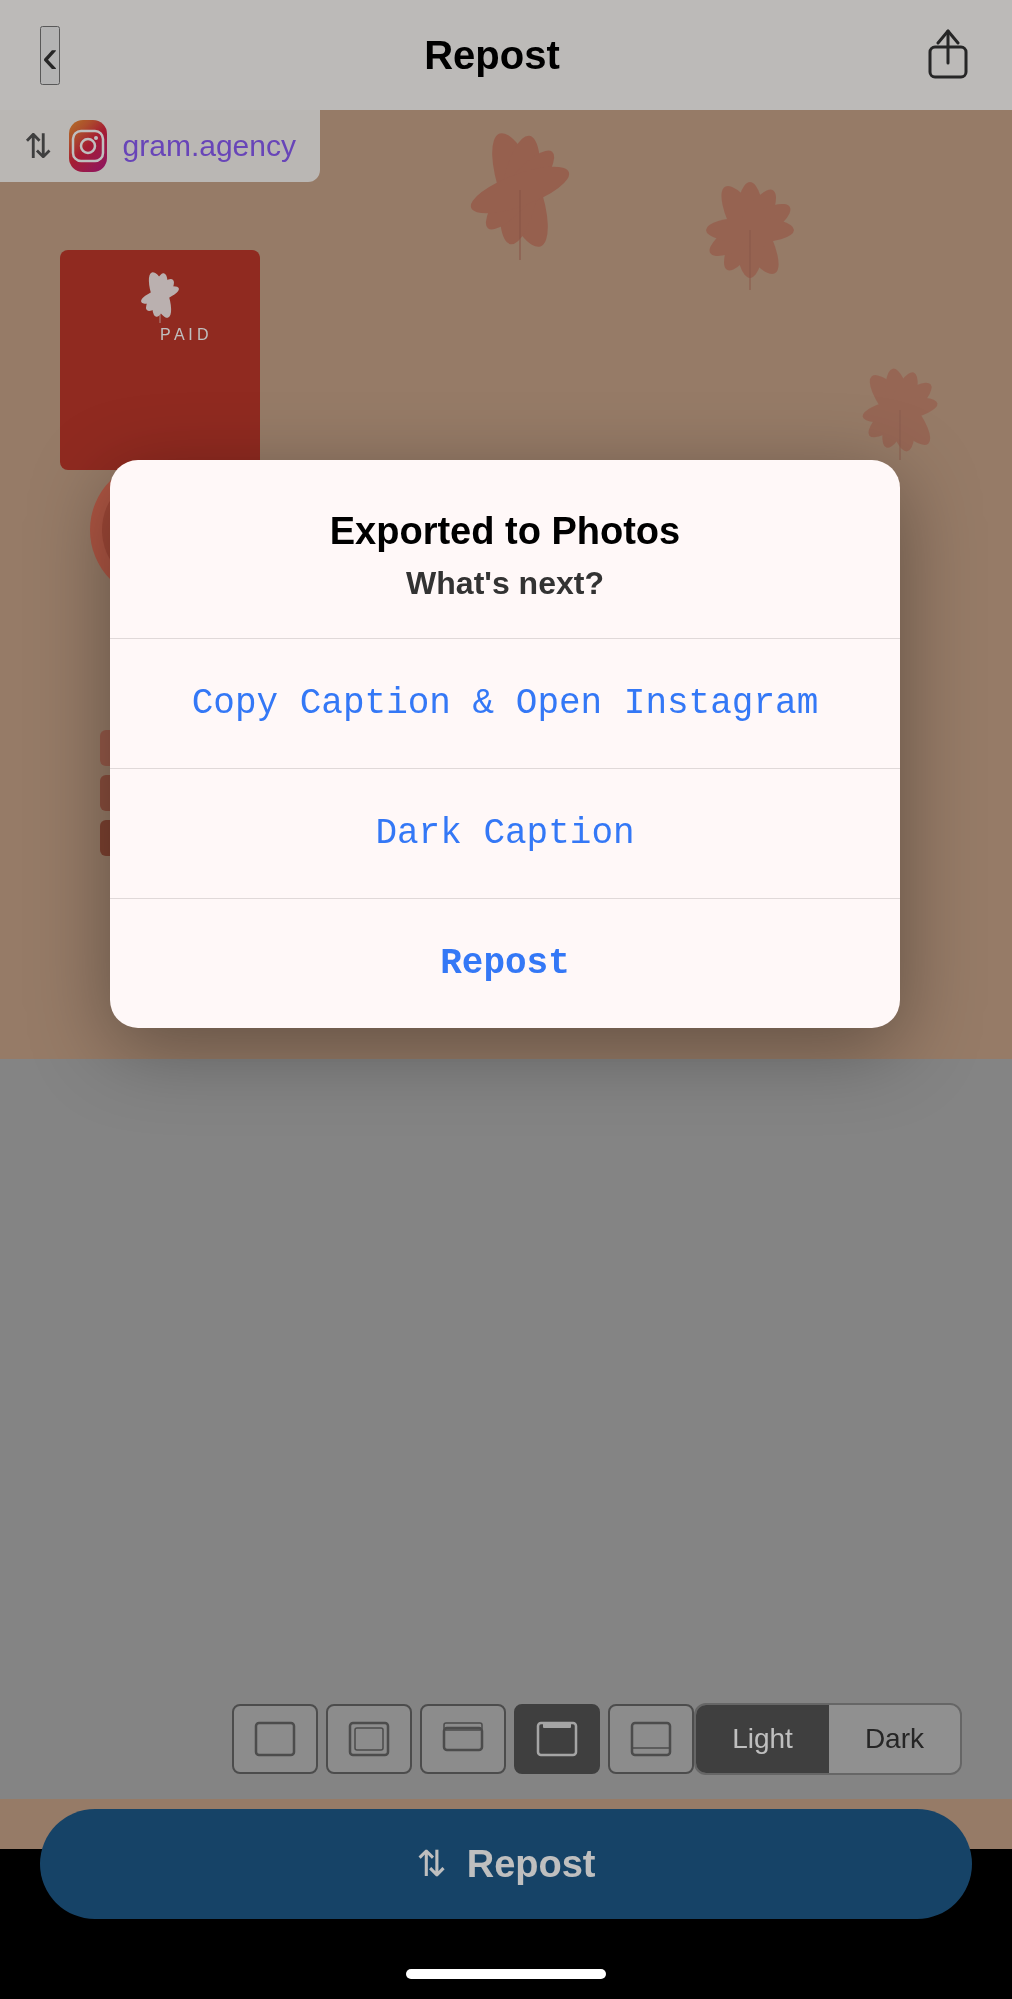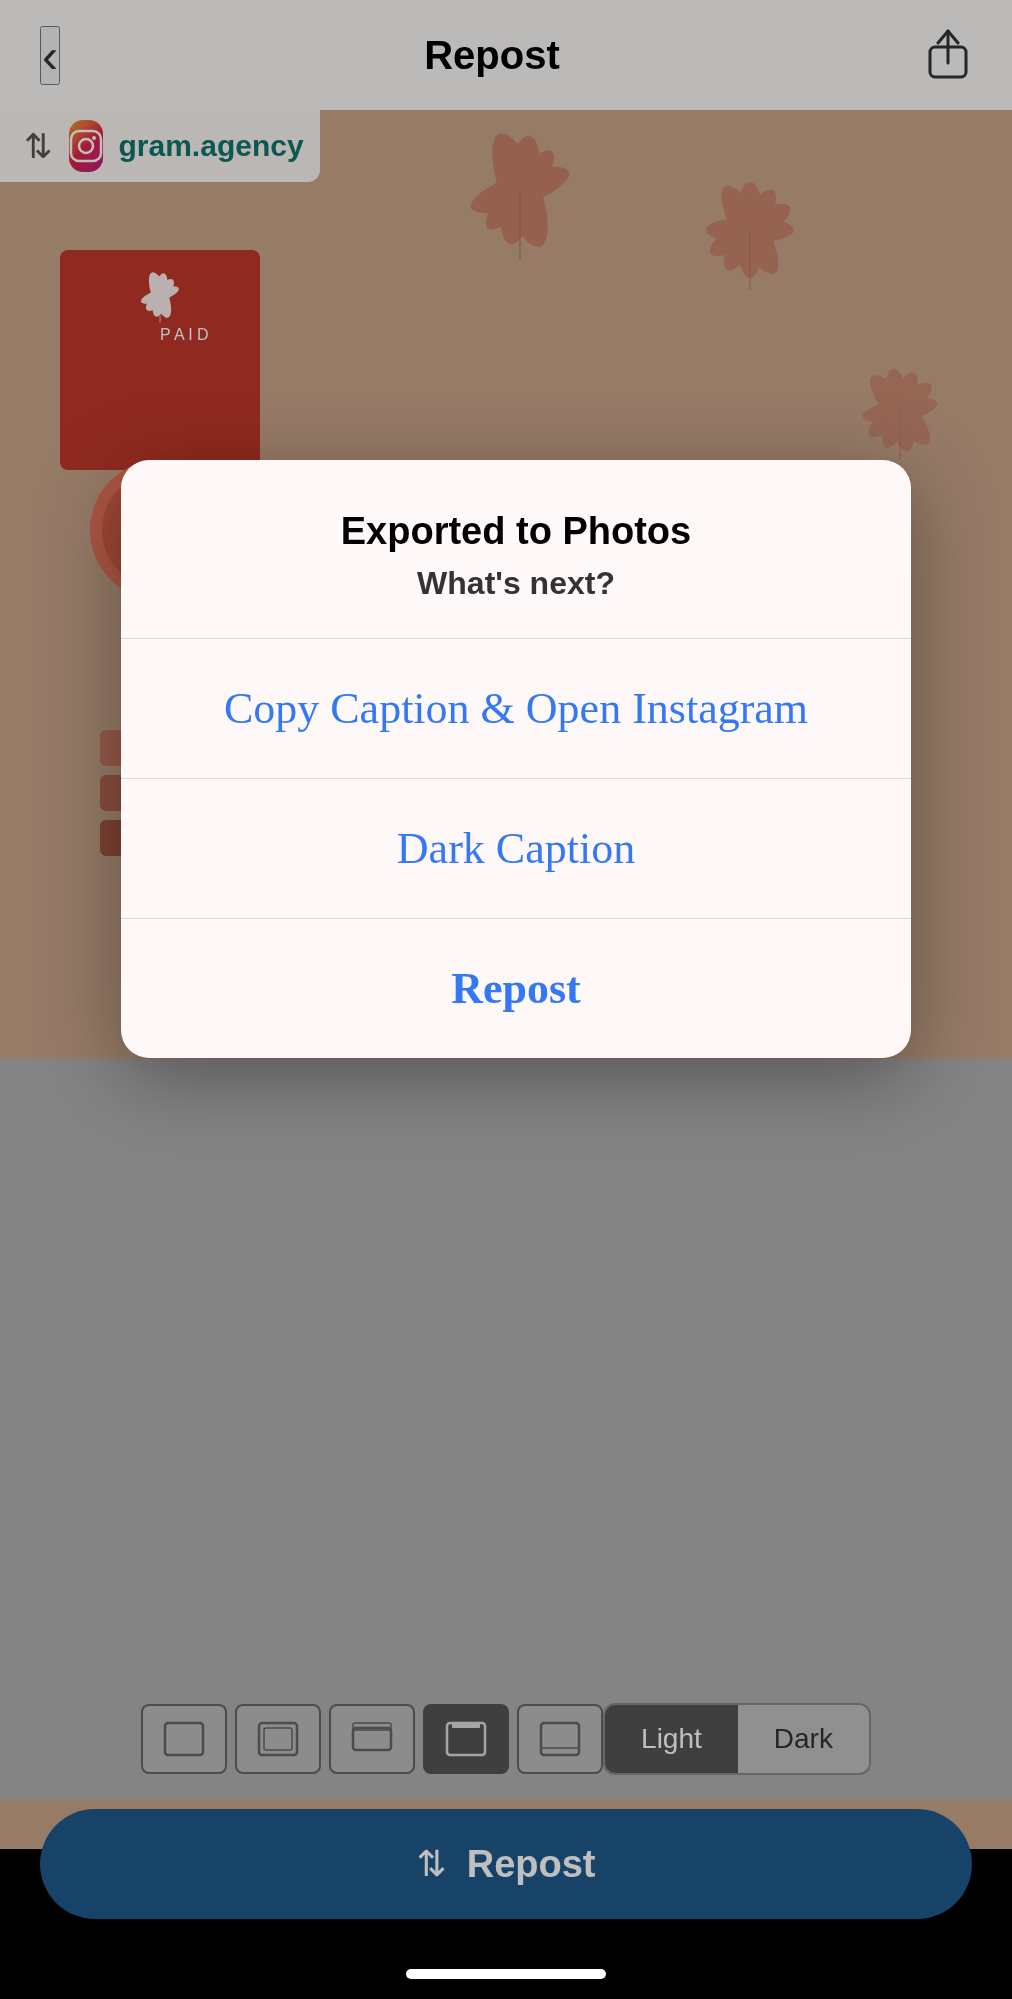--- a/index.html
+++ b/index.html
@@ -103,40 +103,40 @@
       justify-content: center;
     }
 
     .instagram-icon svg {
       width: 34px;
       height: 34px;
     }
 
     .source-text {
       font-size: 30px;
-      color: #0f766e;
-      font-weight: 700;
+      color: #8b5cf6;
+      font-weight: 400;
     }
 
     
     .overlay {
       position: absolute;
       top: 0;
       left: 0;
       width: 100%;
       height: 100%;
       background: rgba(0,0,0,0.25);
       z-index: 20;
     }
 
     
     .modal {
       position: absolute;
       top: 460px;
-      left: 121px;
+      left: 110px;
       width: 790px;
       background: #fff8f8;
       border-radius: 28px;
       z-index: 30;
       overflow: hidden;
       box-shadow: 0 20px 80px rgba(0,0,0,0.35);
     }
 
     .modal-header {
       padding: 50px 40px 36px;
@@ -155,27 +155,27 @@
       font-size: 32px;
       color: #333;
       font-weight: 700;
     }
 
     .modal-btn {
       display: block;
       width: 100%;
       padding: 44px 40px;
       text-align: center;
-      font-size: 44px;
+      font-size: 36px;
       color: #3478F6;
       background: transparent;
       border: none;
       border-bottom: 1px solid rgba(0,0,0,0.12);
       cursor: pointer;
-      font-family: Liberation Serif, serif;
+      font-family: Liberation Mono, monospace;
       font-weight: 400;
     }
 
     .modal-btn:last-child {
       border-bottom: none;
     }
 
     .modal-btn.cancel {
       font-weight: 700;
       color: #3478F6;
@@ -196,21 +196,21 @@
     .bottom-controls {
       position: absolute;
       bottom: 200px;
       left: 0;
       width: 100%;
       height: 120px;
       background: #b0b0b0;
       z-index: 10;
       display: flex;
       align-items: center;
-      justify-content: center;
+      justify-content: flex-end;
       padding: 0 50px;
     }
 
     .frame-buttons {
       display: flex;
       gap: 8px;
     }
 
     .frame-btn {
       width: 86px;

